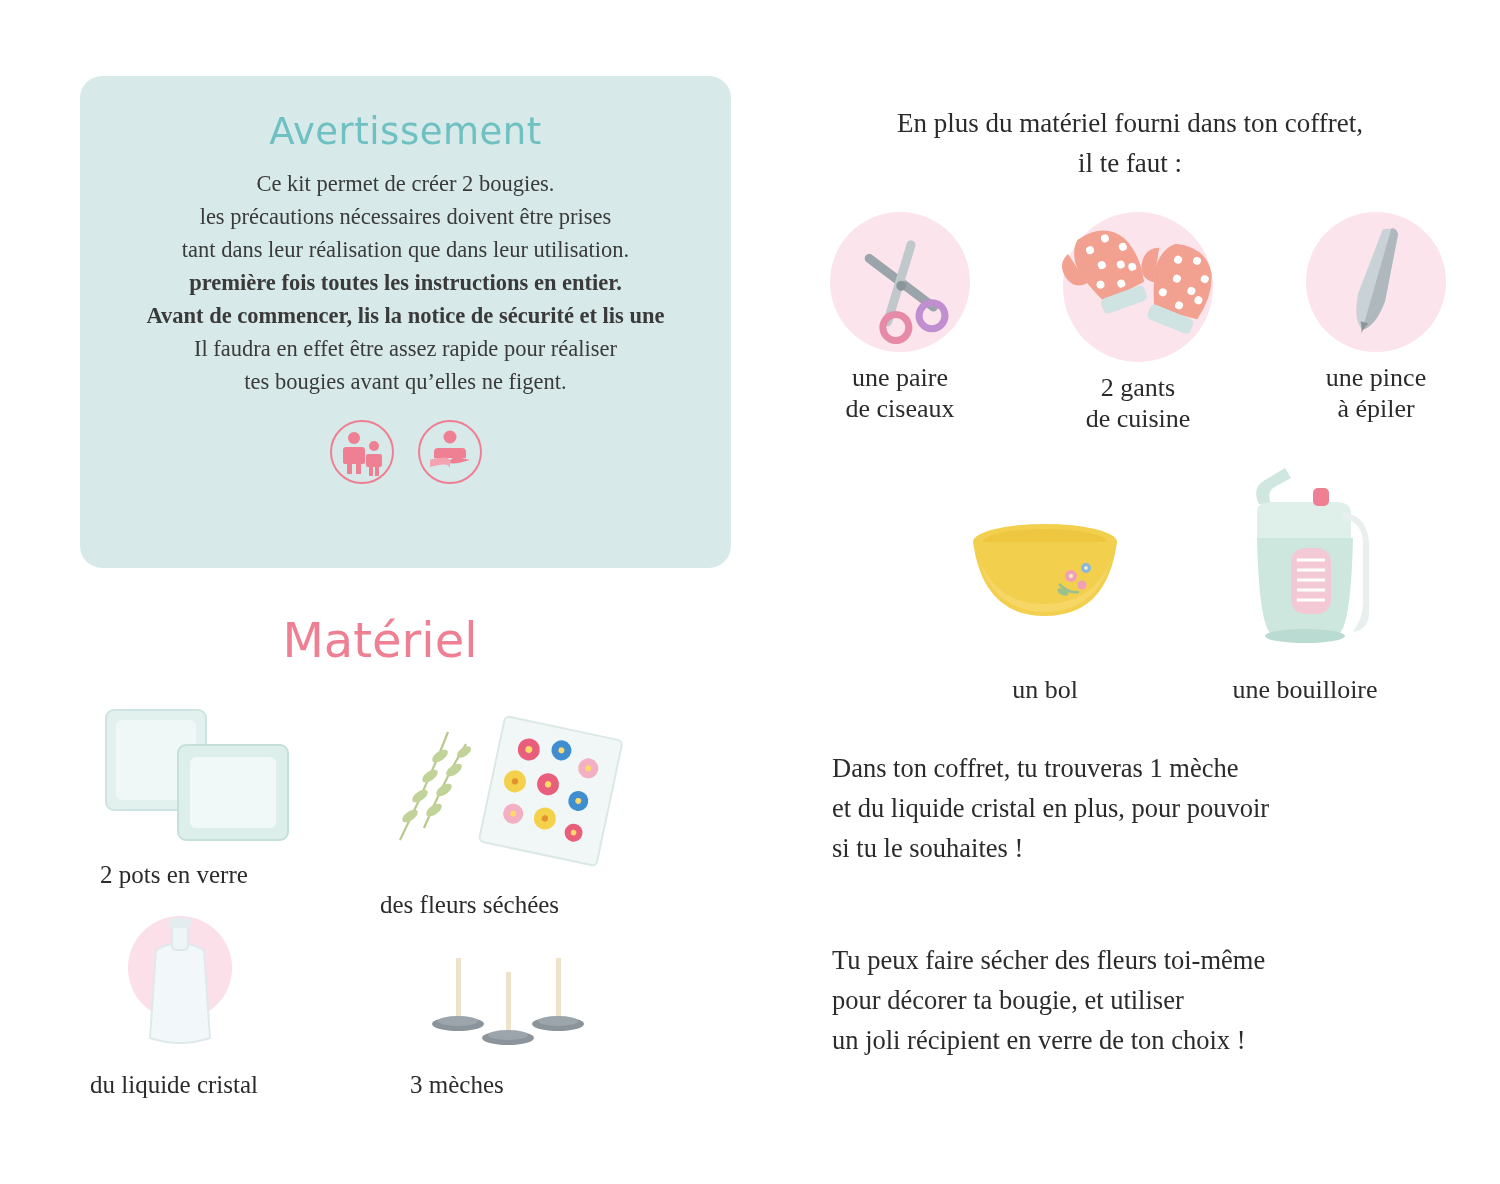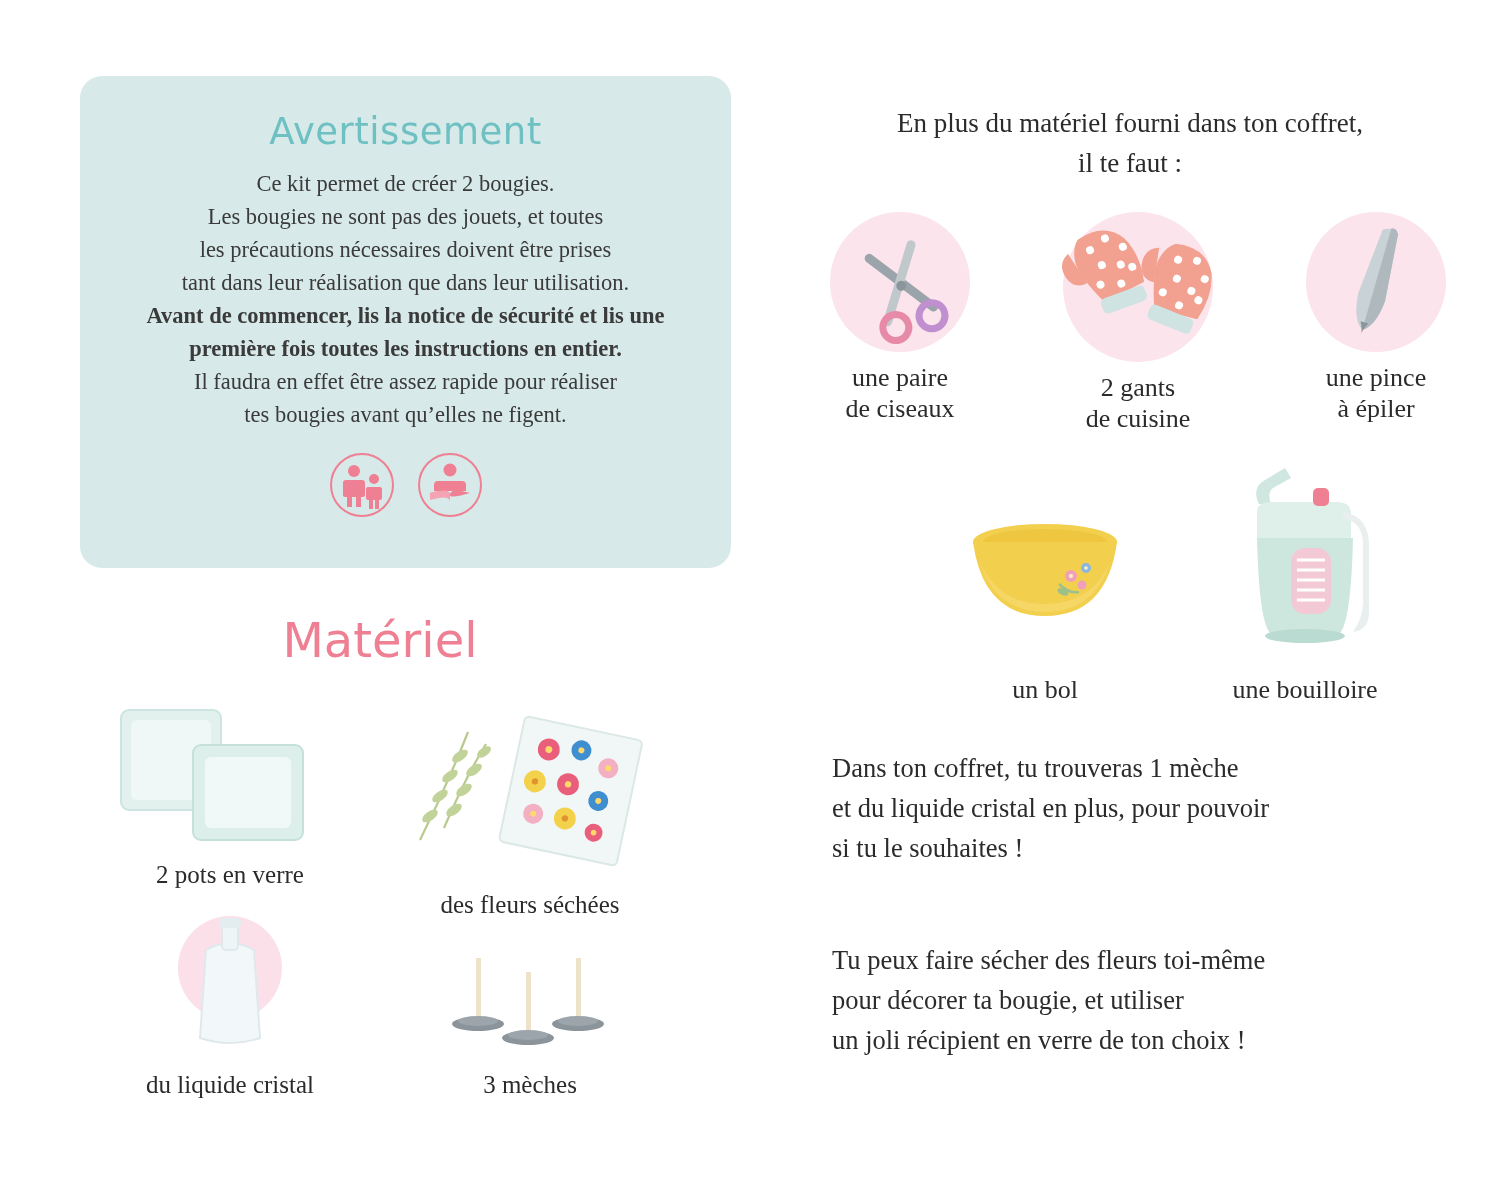--- a/index.html
+++ b/index.html
@@ -82,21 +82,20 @@
   }
 
   .mat-grid {
     position: absolute;
     left: 80px;
     top: 700px;
     width: 600px;
   }
   .mat-item {
     position: absolute;
-    text-align: center;
   }
   .mat-caption {
     font-size: 25px;
     color: #2b2b2b;
     line-height: 30px;
     margin-top: 6px;
   }
 
   
   .right-col {
@@ -150,25 +149,24 @@
 </style>
 </head>
 <body>
 
 <div class="left-col">
 
   <div class="warning-box">
     <div class="warning-title">Avertissement</div>
 
     <div class="warning-line">Ce kit permet de créer 2 bougies.</div>
-    <div class="warning-line">Les bougies ne sont pas des jouets, et toutes</div>
     <div class="warning-line">les précautions nécessaires doivent être prises</div>
     <div class="warning-line">tant dans leur réalisation que dans leur utilisation.</div>
+    <div class="warning-line bold">première fois toutes les instructions en entier.</div>
     <div class="warning-line bold">Avant de commencer, lis la notice de sécurité et lis une</div>
-    <div class="warning-line bold">première fois toutes les instructions en entier.</div>
     <div class="warning-line">Il faudra en effet être assez rapide pour réaliser</div>
     <div class="warning-line">tes bougies avant qu’elles ne figent.</div>
 
     <div class="warn-icons">
 
       <div class="warn-icon">
         <svg width="60" height="60" viewBox="0 0 60 60">
           <circle cx="22" cy="16" r="6" fill="#ef7f92"></circle>
           <path d="M14 25 h16 a3 3 0 0 1 3 3 v12 a2 2 0 0 1 -2 2 h-2 v10 h-5 v-10 h-4 v10 h-5 v-10 h-2 a2 2 0 0 1 -2 -2 v-12 a3 3 0 0 1 3 -3 z" fill="#ef7f92"></path>
           <circle cx="42" cy="24" r="5" fill="#ef7f92"></circle>

